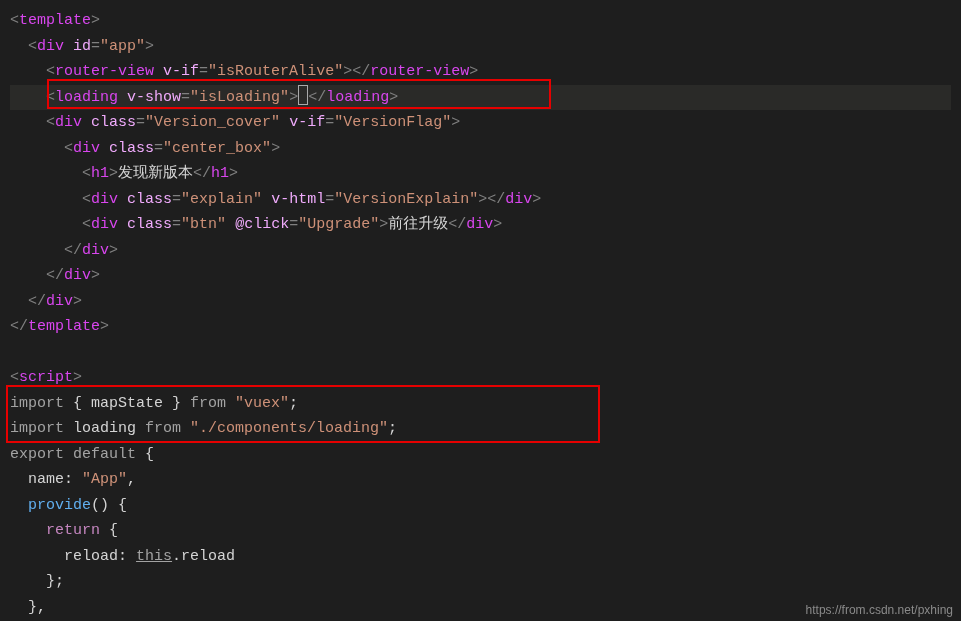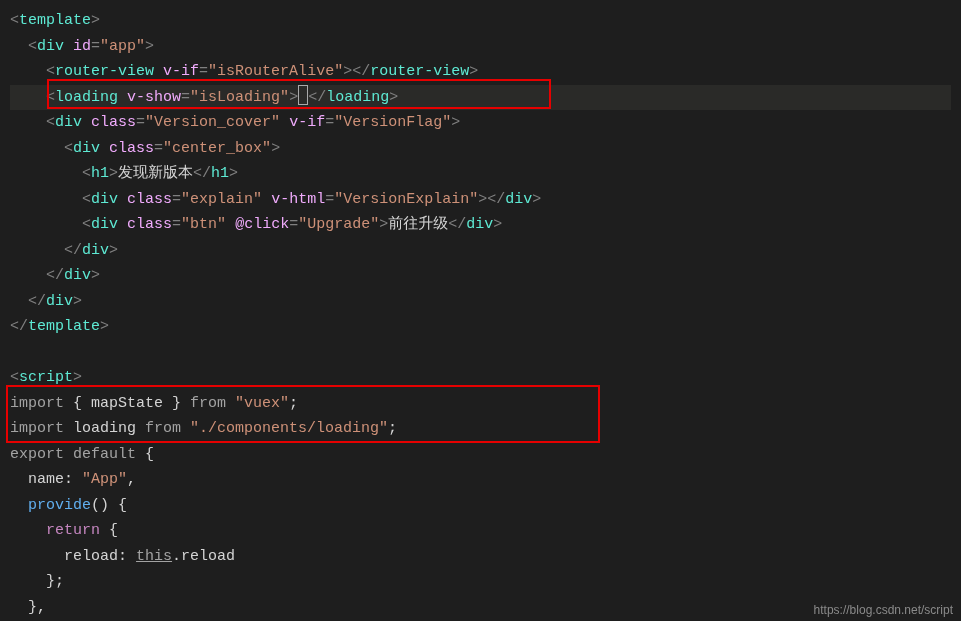--- a/index.html
+++ b/index.html
@@ -18,21 +18,21 @@
     position: relative;
     padding: 8px 10px;
     line-height: 25.5px;
     white-space: pre;
   }
   .line { position: relative; }
   .cur-line {
     background: #2a2a28;
   }
   .punc { color: #808080; }
-  .tag  { color: #5eead4; }
+  .tag  { color: #d946ef; }
   .attr { color: #f0abfc; }
   .str  { color: #ce9178; }
   .kw   { color: #a3a3a3; }
   .ul   { }
   .ident{ color: #61afef; }
   .txt  { color: #d4d4d4; }
   .fn   { color: #c586c0; }
   .thisul { color: #a3a3a3; text-decoration: underline; }
   .box1 {
     position: absolute;
@@ -68,13 +68,13 @@
     color: #8a8a8a;
     font-family: Arial, sans-serif;
   }
 </style>
 </head>
 <body>
 
 <div class="editor" id="editor"><div class="line"><span class="punc">&lt;</span><span class="tag">template</span><span class="punc">&gt;</span></div><div class="line">  <span class="punc">&lt;</span><span class="tag">div</span> <span class="attr">id</span><span class="punc">=</span><span class="str">"app"</span><span class="punc">&gt;</span></div><div class="line">    <span class="punc">&lt;</span><span class="tag ul">router-view</span> <span class="attr">v-if</span><span class="punc">=</span><span class="str">"isRouterAlive"</span><span class="punc">&gt;</span><span class="punc">&lt;/</span><span class="tag ul">router-view</span><span class="punc">&gt;</span></div><div class="line cur-line">    <span class="punc">&lt;</span><span class="tag ul">loading</span> <span class="attr">v-show</span><span class="punc">=</span><span class="str">"isLoading"</span><span class="punc">&gt;</span><span class="cursor-box"></span><span class="punc">&lt;/</span><span class="tag ul">loading</span><span class="punc">&gt;</span></div><div class="line">    <span class="punc">&lt;</span><span class="tag">div</span> <span class="attr">class</span><span class="punc">=</span><span class="str">"Version_cover"</span> <span class="attr">v-if</span><span class="punc">=</span><span class="str">"VersionFlag"</span><span class="punc">&gt;</span></div><div class="line">      <span class="punc">&lt;</span><span class="tag">div</span> <span class="attr">class</span><span class="punc">=</span><span class="str">"center_box"</span><span class="punc">&gt;</span></div><div class="line">        <span class="punc">&lt;</span><span class="tag">h1</span><span class="punc">&gt;</span><span class="txt">发现新版本</span><span class="punc">&lt;/</span><span class="tag">h1</span><span class="punc">&gt;</span></div><div class="line">        <span class="punc">&lt;</span><span class="tag">div</span> <span class="attr">class</span><span class="punc">=</span><span class="str">"explain"</span> <span class="attr">v-html</span><span class="punc">=</span><span class="str">"VersionExplain"</span><span class="punc">&gt;</span><span class="punc">&lt;/</span><span class="tag">div</span><span class="punc">&gt;</span></div><div class="line">        <span class="punc">&lt;</span><span class="tag">div</span> <span class="attr">class</span><span class="punc">=</span><span class="str">"btn"</span> <span class="attr">@click</span><span class="punc">=</span><span class="str">"Upgrade"</span><span class="punc">&gt;</span><span class="txt">前往升级</span><span class="punc">&lt;/</span><span class="tag">div</span><span class="punc">&gt;</span></div><div class="line">      <span class="punc">&lt;/</span><span class="tag">div</span><span class="punc">&gt;</span></div><div class="line">    <span class="punc">&lt;/</span><span class="tag">div</span><span class="punc">&gt;</span></div><div class="line">  <span class="punc">&lt;/</span><span class="tag">div</span><span class="punc">&gt;</span></div><div class="line"><span class="punc">&lt;/</span><span class="tag">template</span><span class="punc">&gt;</span></div><div class="line">&nbsp;</div><div class="line"><span class="punc">&lt;</span><span class="tag">script</span><span class="punc">&gt;</span></div><div class="line"><span class="kw">import</span><span class="txt"> { mapState } </span><span class="kw">from</span><span class="txt"> </span><span class="str">"vuex"</span><span class="txt">;</span></div><div class="line"><span class="kw">import</span><span class="txt"> loading </span><span class="kw">from</span><span class="txt"> </span><span class="str">"./components/loading"</span><span class="txt">;</span></div><div class="line"><span class="kw">export</span><span class="txt"> </span><span class="kw">default</span><span class="txt"> {</span></div><div class="line">  <span class="txt">name: </span><span class="str">"App"</span><span class="txt">,</span></div><div class="line">  <span class="ident">provide</span><span class="txt">() {</span></div><div class="line">    <span class="fn">return</span><span class="txt"> {</span></div><div class="line">      <span class="txt">reload: </span><span class="thisul">this</span><span class="txt">.reload</span></div><div class="line">    <span class="txt">};</span></div><div class="line">  <span class="txt">},</span></div></div>
 <div class="box1"></div>
 <div class="box2"></div>
-<div class="watermark">https://blog.csdn.net/script</div>
+<div class="watermark">https://from.csdn.net/pxhing</div>
 
 </body></html>

